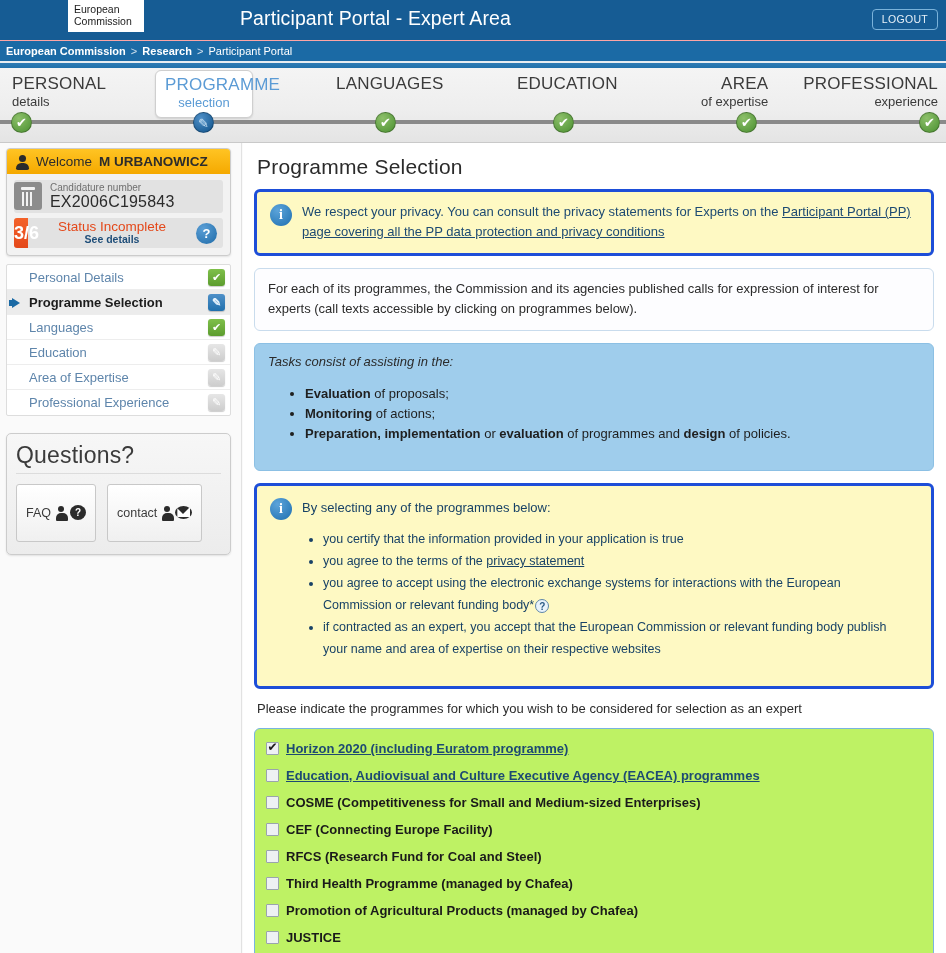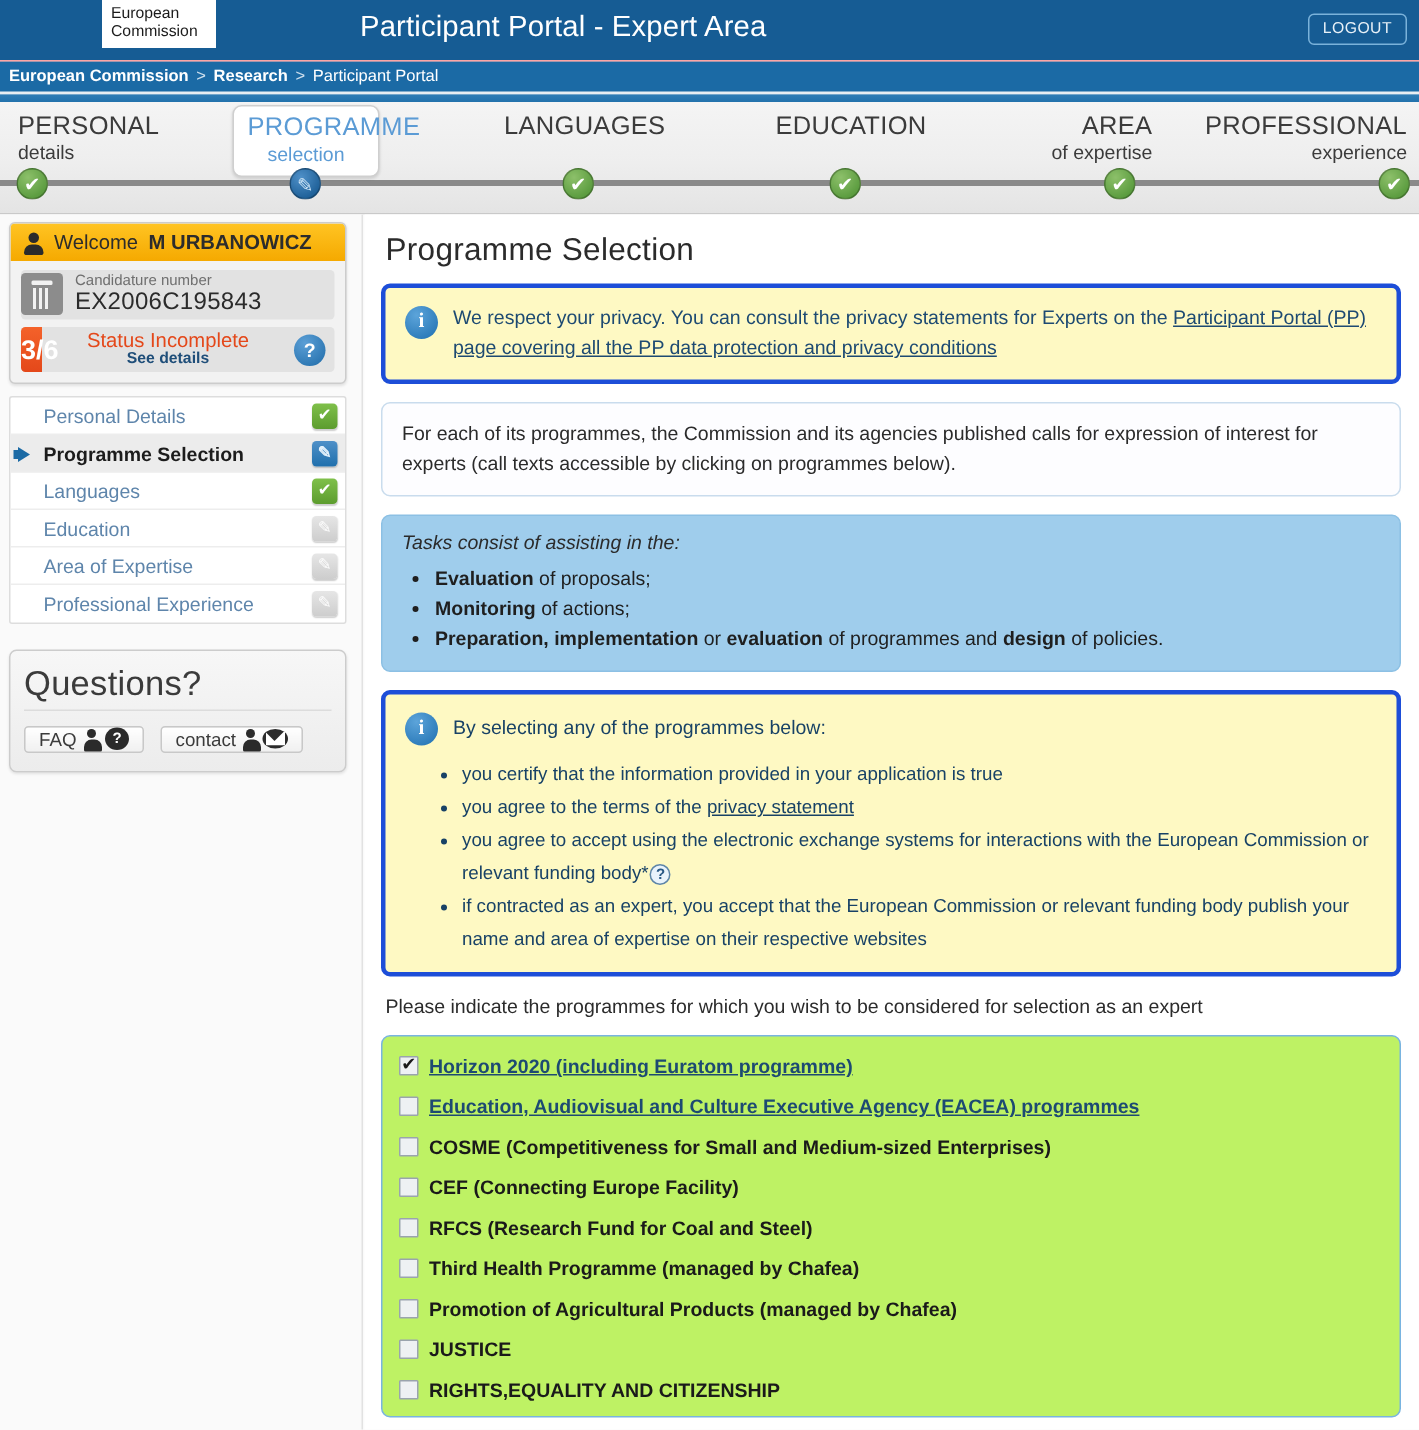--- a/index.html
+++ b/index.html
@@ -345,21 +345,21 @@
     color: #3b3b3b;
     border-bottom: 1px solid #dcdcdc;
     padding-bottom: 4px;
     letter-spacing: .2px;
   }
   .q-btns { display: flex; gap: 11px; }
   .q-btn {
     border: 1px solid #c8c8c8;
     border-radius: 3px;
     background: linear-gradient(to bottom, #ffffff, #f0f0f0);
-    padding: 0 9px;
+    padding: 20px 9px;
     display: flex;
     align-items: center;
     gap: 7px;
     font-size: 12.5px;
     color: #3b3b3b;
     cursor: pointer;
   }
   .icon-person-q, .icon-person-mail {
     display: inline-block; width: 28px; height: 16px; position: relative;
   }
@@ -458,21 +458,21 @@
     color: #2b2b2b;
     line-height: 20px;
   }
   .tasks-intro {
     font-size: 13px;
     font-style: italic;
     color: #2b2b2b;
     margin-bottom: 7px;
   }
   ul.tasks, ul.certify {
-    margin: 0; padding-left: 22px;
+    margin: 15px; padding-left: 22px;
   }
   ul.tasks li {
     font-size: 13px;
     color: #1f1f1f;
     line-height: 20px;
   }
   ul.tasks li b { font-weight: bold; }
   ul.certify {
     margin-top: 8px;
     padding-left: 38px;

